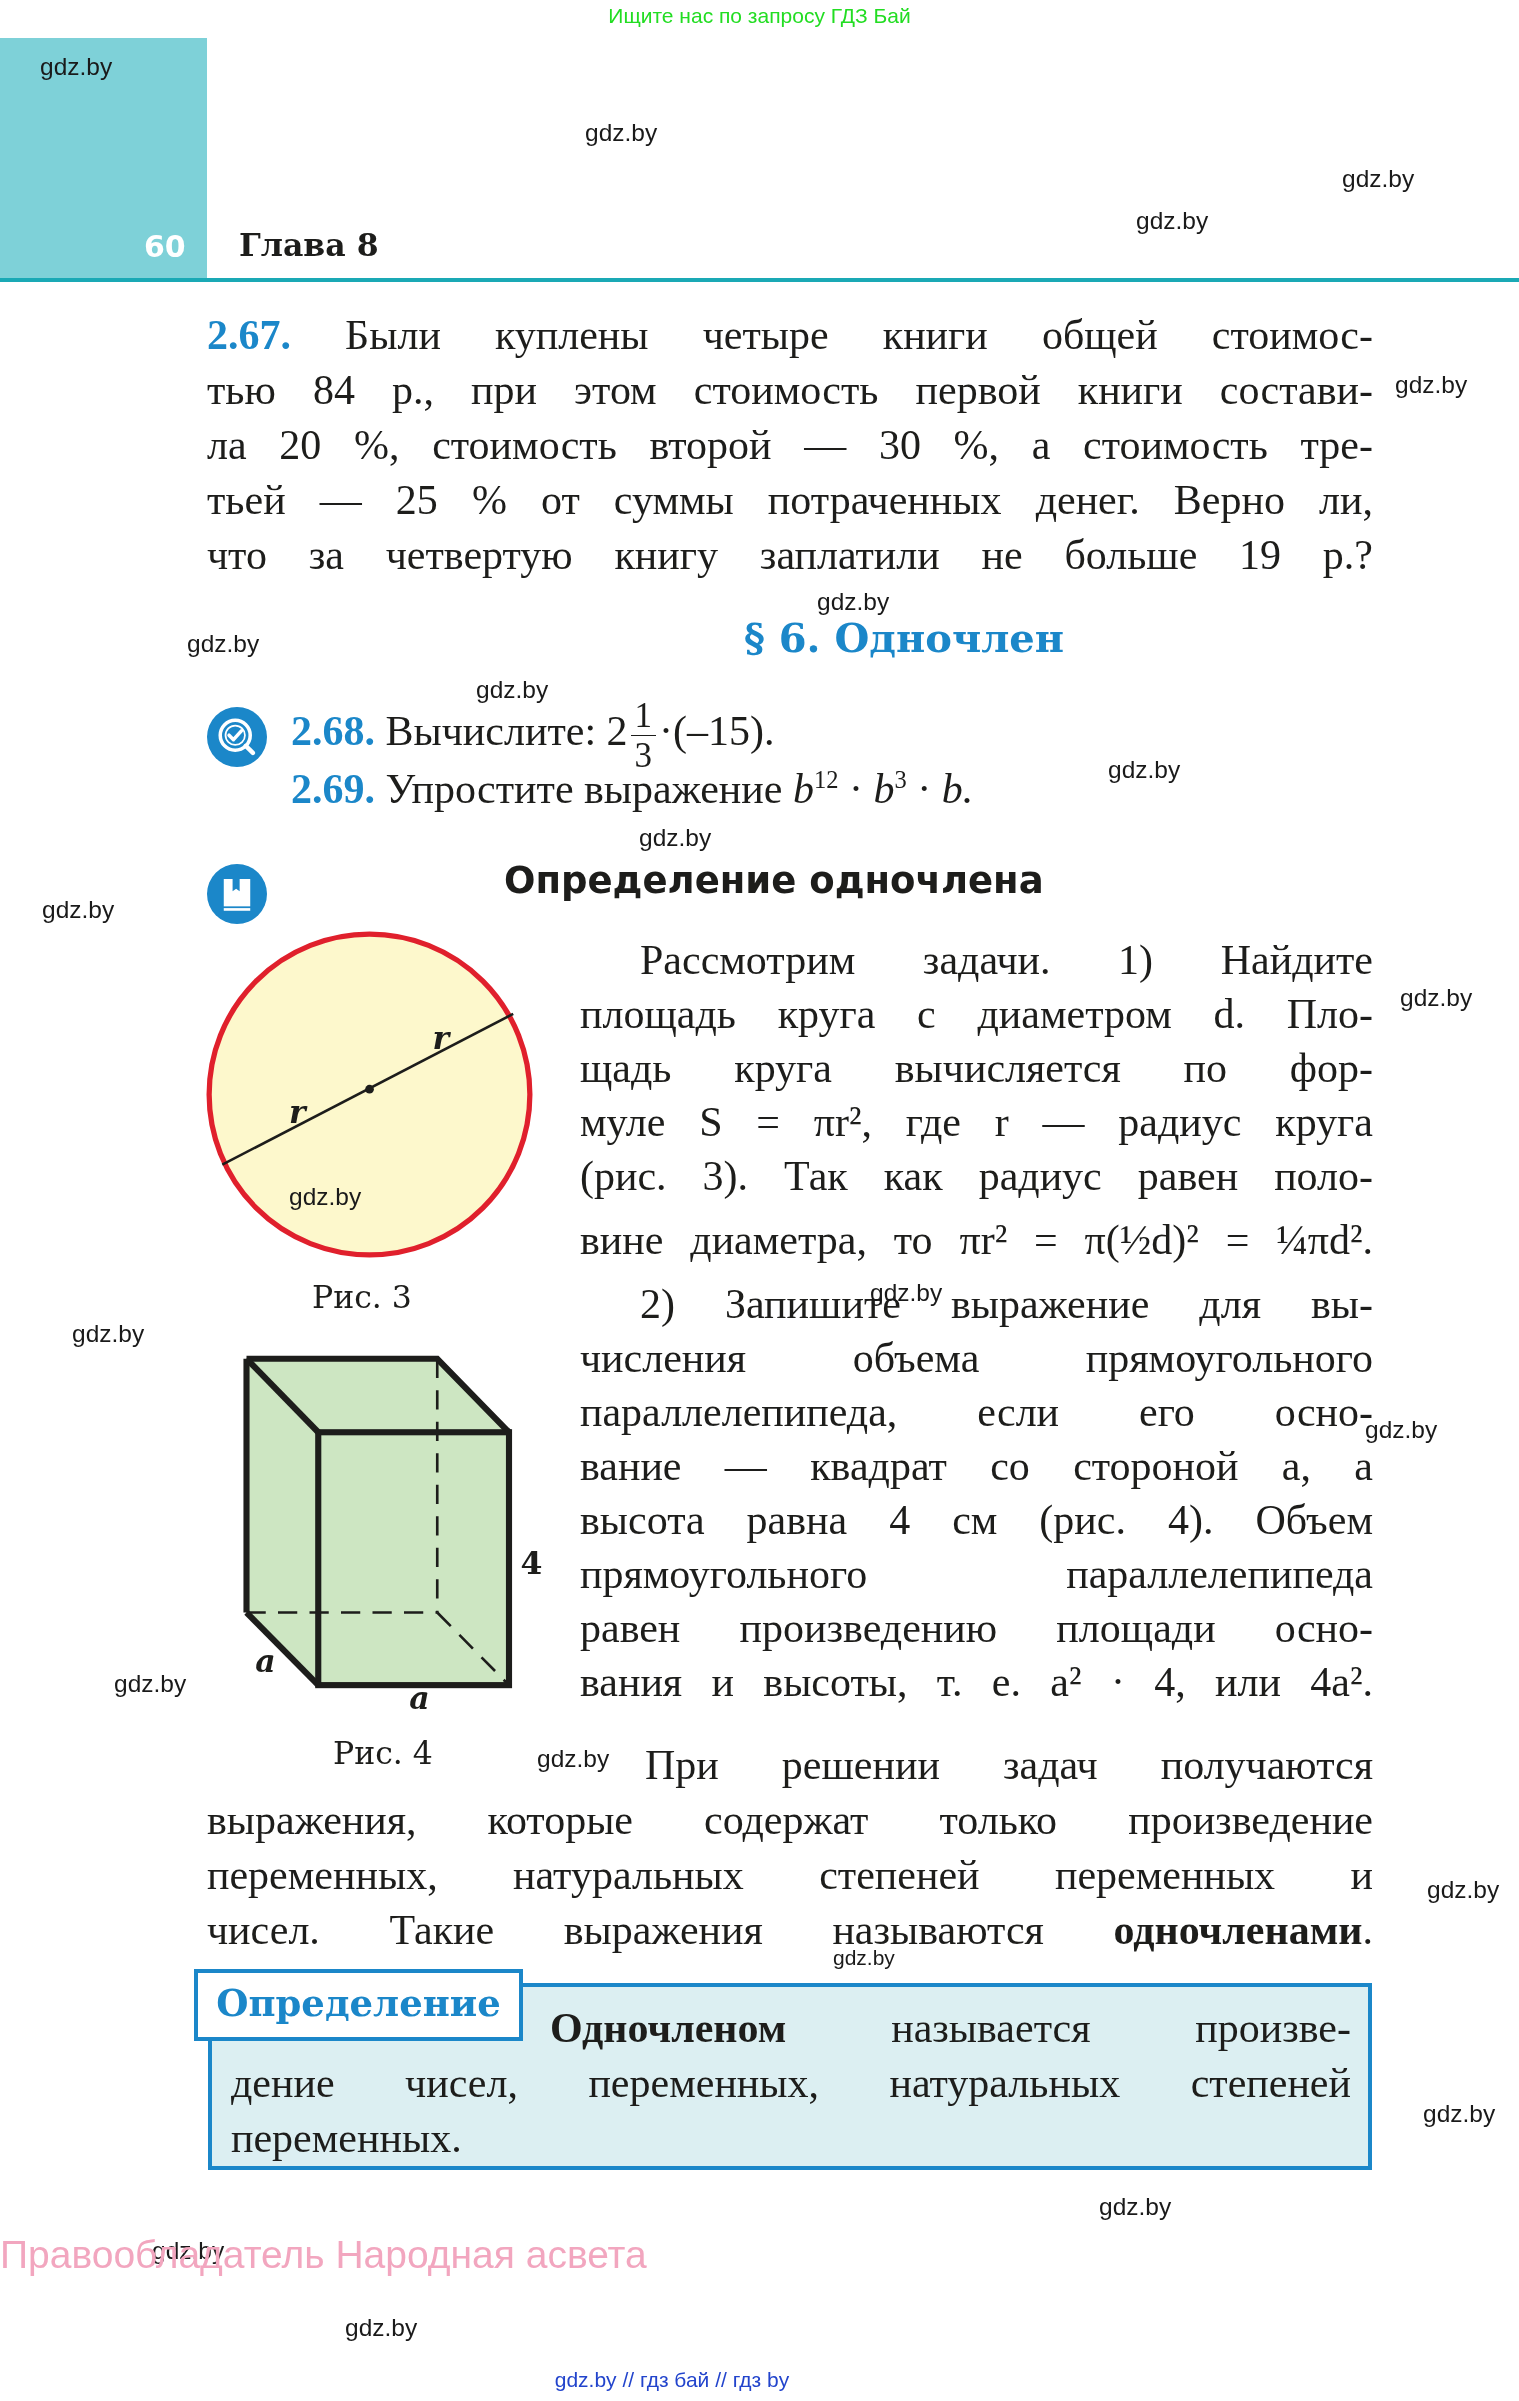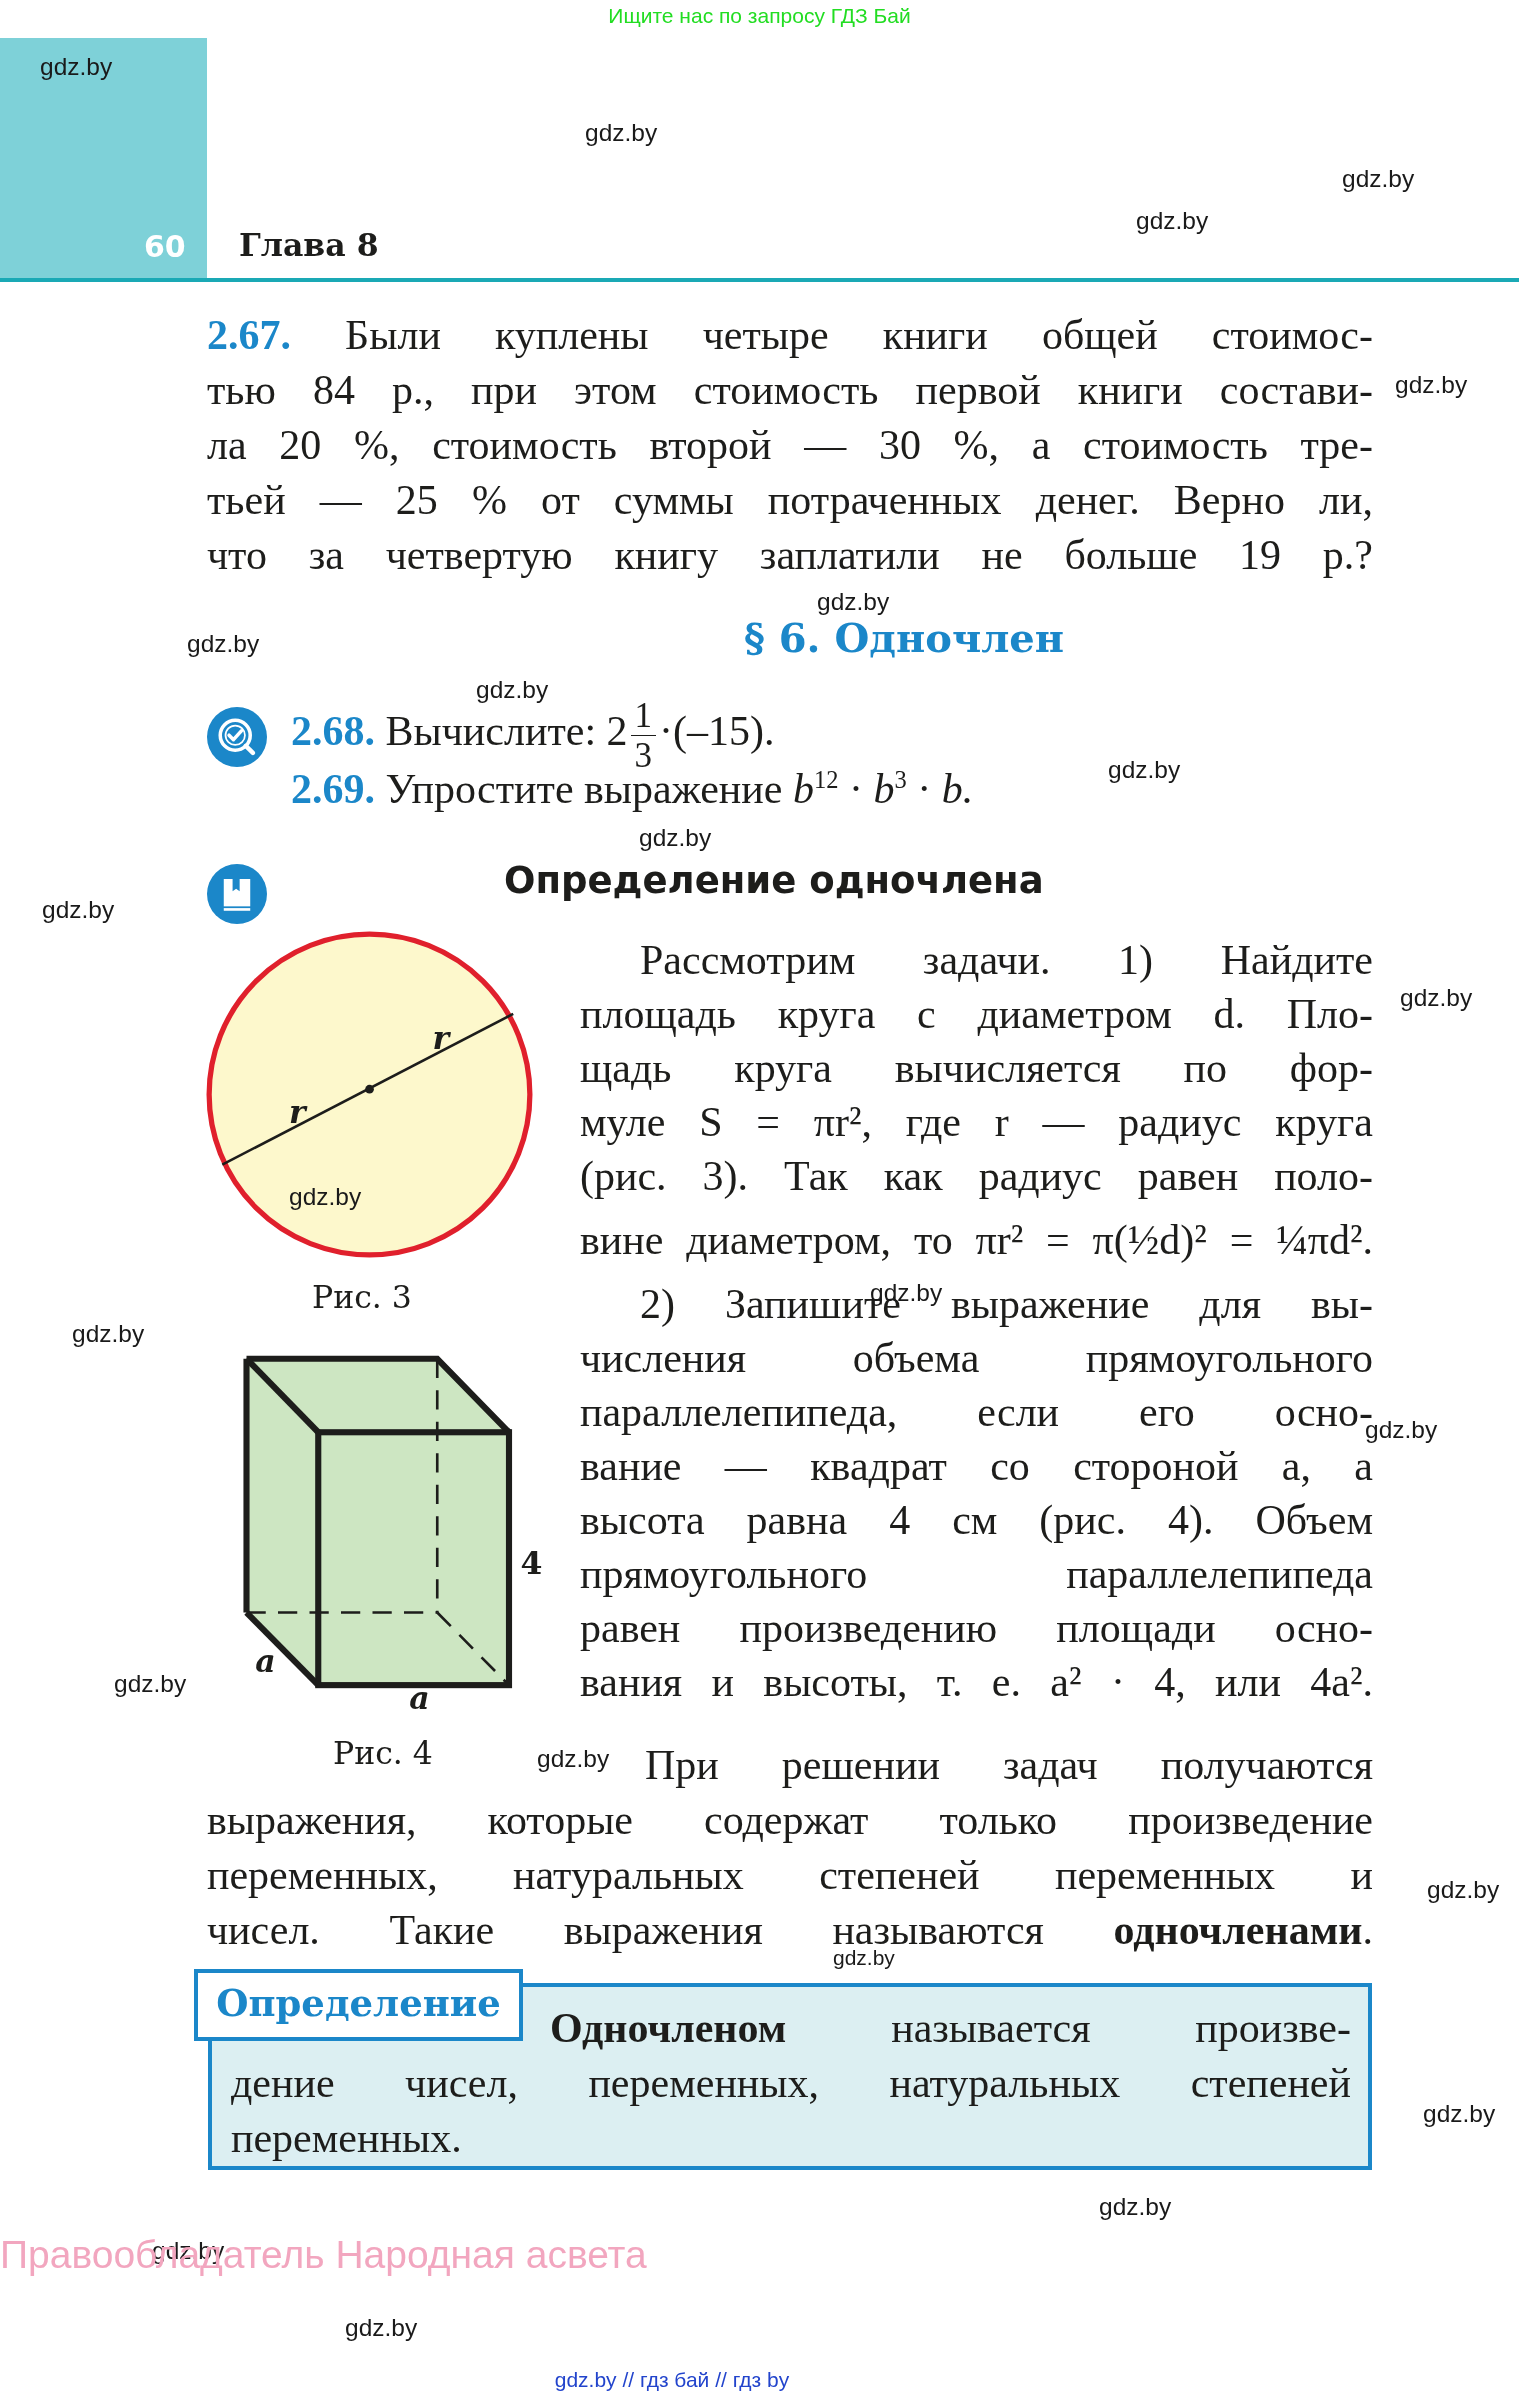--- a/index.html
+++ b/index.html
@@ -130,21 +130,21 @@
   <text class="fig-letter" x="325" y="258" style="font-style:normal">4</text>
 </svg>
 <div class="fig-cap" style="left:333px; top:1735px;">Рис. 4</div>
 
 <div class="right-col body-text">
   <span class="line justify indent">Рассмотрим задачи. 1) Найдите</span>
   <span class="line justify">площадь круга с диаметром d. Пло-</span>
   <span class="line justify">щадь круга вычисляется по фор-</span>
   <span class="line justify">муле S = πr², где r — радиус круга</span>
   <span class="line justify">(рис. 3). Так как радиус равен поло-</span>
-  <span class="line justify" style="height:74px; line-height:74px;">вине диаметром, то πr² = π(½d)² = ¼πd².</span>
+  <span class="line justify" style="height:74px; line-height:74px;">вине диаметра, то πr² = π(½d)² = ¼πd².</span>
   <span class="line justify indent">2) Запишите выражение для вы-</span>
   <span class="line justify">числения объема прямоугольного</span>
   <span class="line justify">параллелепипеда, если его осно-</span>
   <span class="line justify">вание — квадрат со стороной a, а</span>
   <span class="line justify">высота равна 4 см (рис. 4). Объем</span>
   <span class="line justify">прямоугольного параллелепипеда</span>
   <span class="line justify">равен произведению площади осно-</span>
   <span class="line justify">вания и высоты, т. е. a² · 4, или 4a².</span>
 </div>
 

